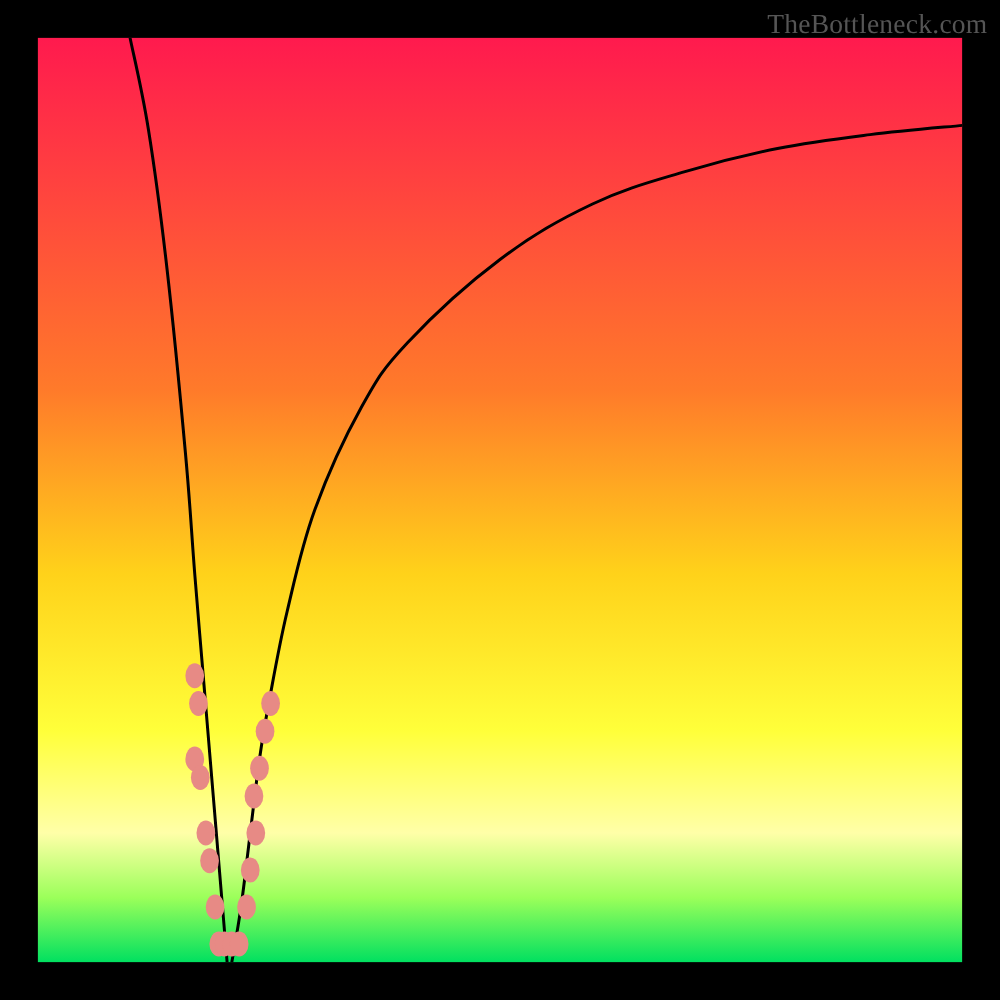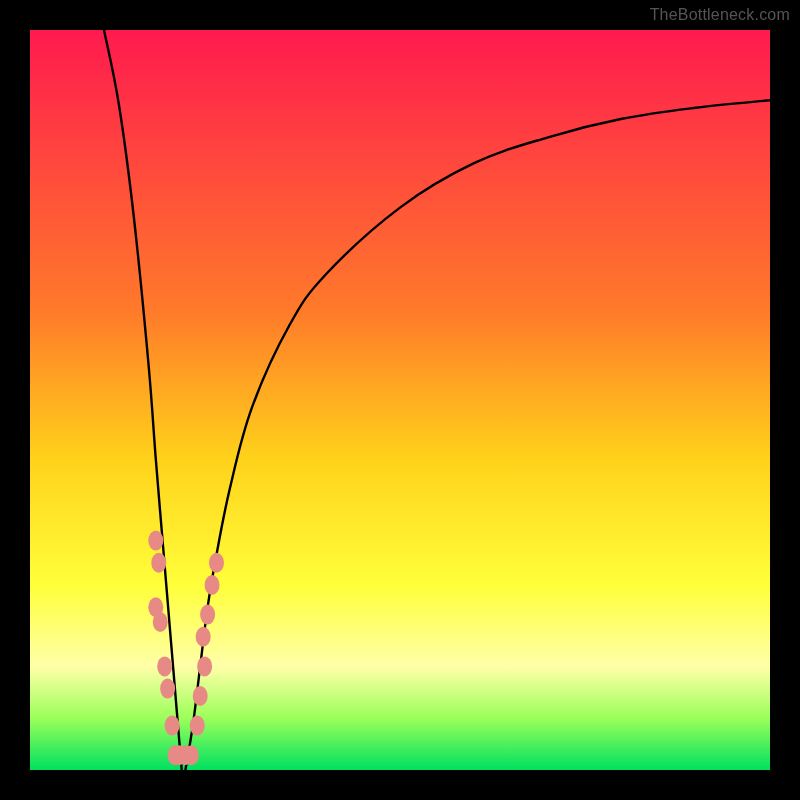--- a/index.html
+++ b/index.html
@@ -26,24 +26,25 @@
     overflow: hidden;
   }
   .plot-area svg {
     display: block;
   }
   .watermark {
     position: absolute;
     top: 6px;
     right: 10px;
     color: #555;
-    font-size: 16px;
+    font-size: 22px;
     font-weight: 400;
     letter-spacing: 0.2px;
     user-select: none;
+    font-family: Liberation Serif, serif;
   }
 </style>
 </head>
 <body>
 
 <div class="outer">
 
   <div class="watermark">TheBottleneck.com</div>
 
   <div class="plot-area">

